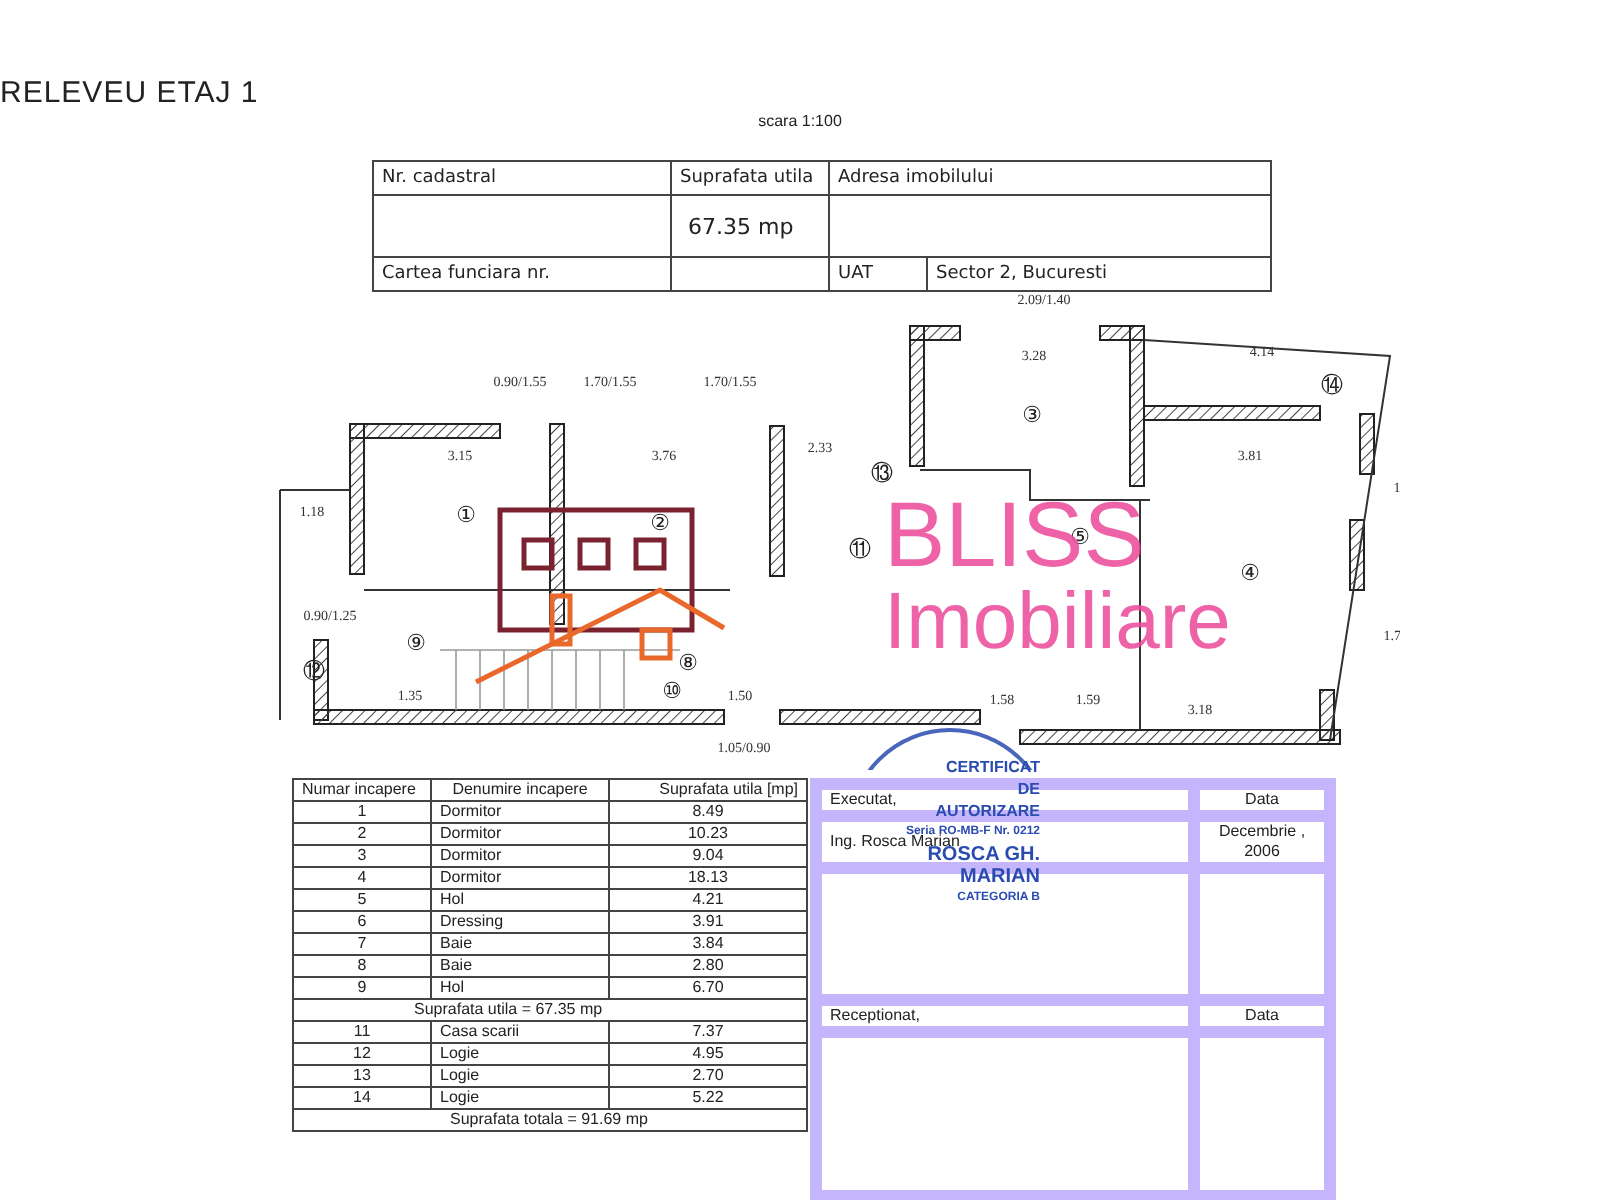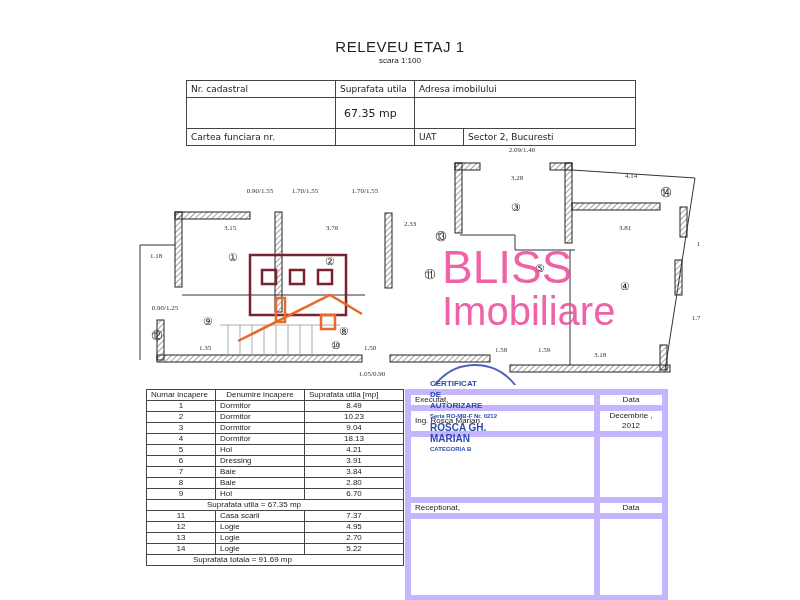--- a/index.html
+++ b/index.html
@@ -1,18 +1,18 @@
 <!DOCTYPE html>
 <html><head>
 <meta charset="utf-8">
 <style>
   html,body{margin:0;padding:0;background:#fff;}
   body{width:800px;height:600px;position:relative;overflow:hidden;font-family:"Liberation Sans",sans-serif;color:#222;}
   .abs{position:absolute;}
-  .title{left:0;width:800px;top:38px;text-align:center;font-size:15px;letter-spacing:0.5px;}
+  .title{left:0;width:800px;top:38px;text-align:left;font-size:15px;letter-spacing:0.5px;}
   .subtitle{left:0;width:800px;top:56px;text-align:center;font-size:8px;}
   table{border-collapse:collapse;}
   .hdr{left:186px;top:80px;width:450px;font-family:"DejaVu Sans",sans-serif;font-size:9px;}
   .hdr td{border:1px solid #444;padding:2px 4px;height:12px;}
   .plan{left:125px;top:140px;}
   .rooms{left:146px;top:389px;font-size:8px;}
   .rooms td{border:1px solid #444;padding:0 4px;height:10px;line-height:10px;}
   .rooms .c{text-align:center;}
   .sig{left:405px;top:389px;width:263px;font-size:8px;}
   .sig td{border:6px solid #c4b5fd;padding:0 4px;height:10px;line-height:10px;margin-left:23px;}
@@ -141,21 +141,21 @@
 <div class="abs logo">
   <div>BLISS</div>
   <div style="font-size:40px">Imobiliare</div>
 </div>
 
 <table class="abs rooms">
   <tbody>
       <tr>
     <td style="width:60px">Numar incapere</td>
     <td style="width:80px;text-align:center">Denumire incapere</td>
-    <td style="width:90px;text-align:left">Suprafata utila [mp]</td>
+    <td style="width:90px;text-align:right">Suprafata utila [mp]</td>
   </tr>
   <tr>
         <td class="c">1</td>
         <td>Dormitor</td>
         <td class="c">8.49</td>
       </tr>
   <tr>
         <td class="c">2</td>
         <td>Dormitor</td>
         <td class="c">10.23</td>
@@ -212,51 +212,51 @@
         <td class="c">13</td>
         <td>Logie</td>
         <td class="c">2.70</td>
       </tr>
   <tr>
         <td class="c">14</td>
         <td>Logie</td>
         <td class="c">5.22</td>
       </tr>
   <tr>
-        <td colspan="3" style="padding-left:46px">Suprafata totala = 91.69 mp</td>
+        <td colspan="3" style="padding-left:78px">Suprafata totala = 91.69 mp</td>
       </tr>
 </tbody>
   </table>
 
 <table class="abs sig">
   <tbody>
       <tr>
     <td style="width:175px">Executat,</td>
     <td style="text-align:center">Data</td>
   </tr>
   <tr>
     <td>Ing. Rosca Marian</td>
-    <td style="text-align:center">Decembrie , 2012</td>
+    <td style="text-align:center">Decembrie , 2006</td>
   </tr>
   <tr>
         <td style="height:60px"></td>
         <td></td>
       </tr>
   <tr>
     <td>Receptionat,</td>
     <td style="text-align:center">Data</td>
   </tr>
   <tr>
         <td style="height:76px"></td>
         <td></td>
       </tr>
 </tbody>
   </table>
 
-<div class="abs" style="left:430px;top:378px;width:90px;text-align:left;color:#2a4bb0;font-size:8px;font-weight:bold;line-height:11px;">
+<div class="abs" style="left:430px;top:378px;width:90px;text-align:right;color:#2a4bb0;font-size:8px;font-weight:bold;line-height:11px;">
   <div>CERTIFICAT</div>
   <div>DE</div>
   <div>AUTORIZARE</div>
   <div style="font-size:6px">Seria RO-MB-F Nr. 0212</div>
   <div style="font-size:10px">ROSCA GH.</div>
   <div style="font-size:10px">MARIAN</div>
   <div style="font-size:6px">CATEGORIA B</div>
 </div>
 
 </body></html>

